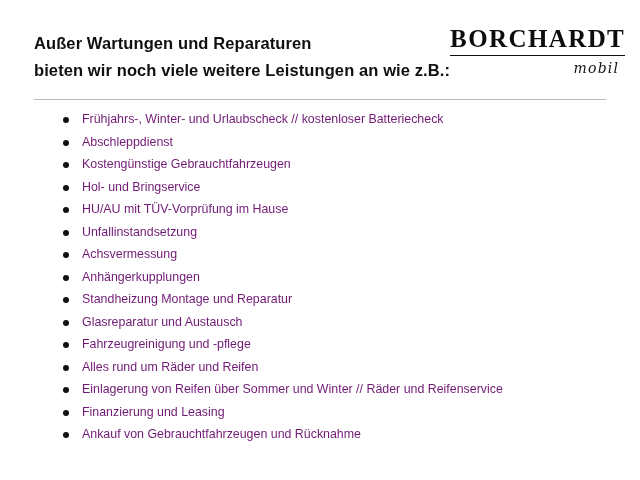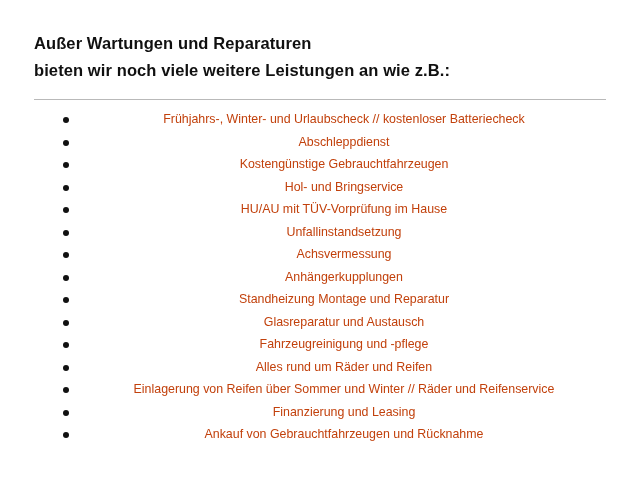--- a/index.html
+++ b/index.html
@@ -74,23 +74,22 @@
     list-style: none;
     margin: 13px 0 0 0;
     padding: 0 0 0 26px;
   }
   ul.services li {
     position: relative;
     font-size: 12.4px;
     line-height: 1.0;
     padding: 0 0 0 22px;
     margin: 0 0 10.1px 0;
-    color: #c2410c;
+    color: #701a75;
     white-space: nowrap;
-    text-align: center;
   }
   ul.services li::before {
     content: "";
     position: absolute;
     left: 3px;
     top: 4px;
     width: 6px;
     height: 6px;
     border-radius: 50%;
     background: #111111;
@@ -98,20 +97,25 @@
 </style>
 </head>
 <body>
 
 <div class="page">
 
   <div class="header">
     <div class="headline">
       <div class="headline-line">Außer Wartungen und Reparaturen</div>
       <div class="headline-line">bieten wir noch viele weitere Leistungen an wie z.B.:</div>
+    </div>
+    <div class="brand">
+      <div class="brand-name">BORCHARDT</div>
+      <div class="brand-rule"></div>
+      <div class="brand-sub">mobil</div>
     </div>
   </div>
 
   <div class="divider"></div>
 
   <ul class="services">
     <li>Frühjahrs-, Winter- und Urlaubscheck // kostenloser Batteriecheck</li>
     <li>Abschleppdienst</li>
     <li>Kostengünstige Gebrauchtfahrzeugen</li>
     <li>Hol- und Bringservice</li>

